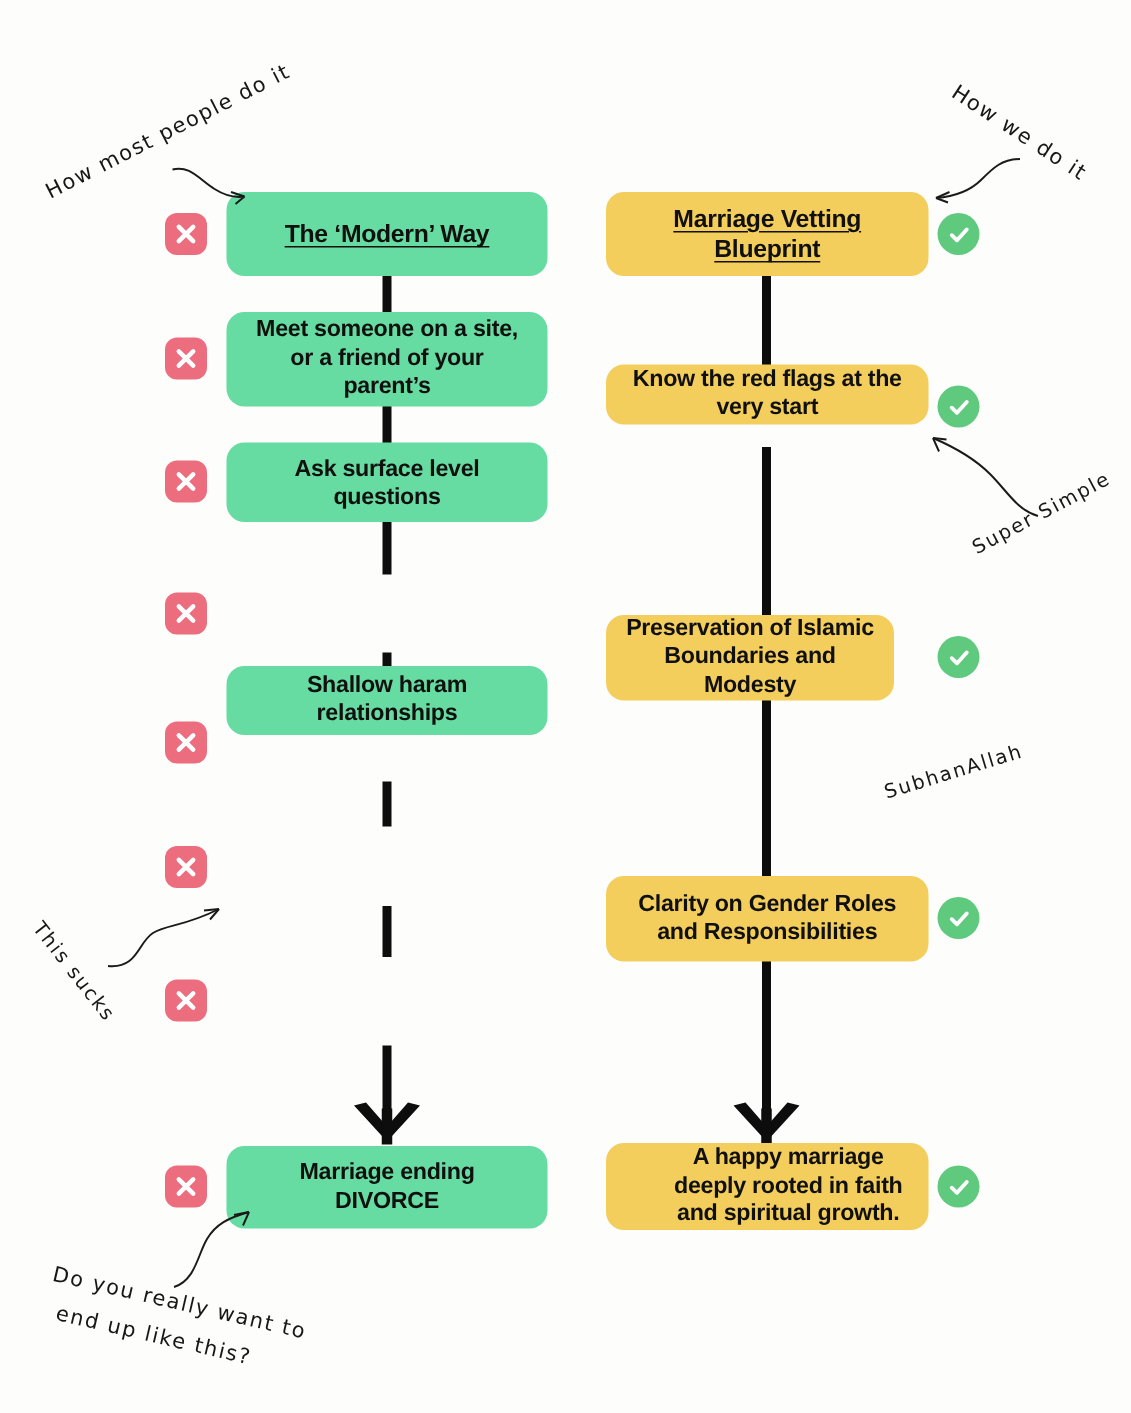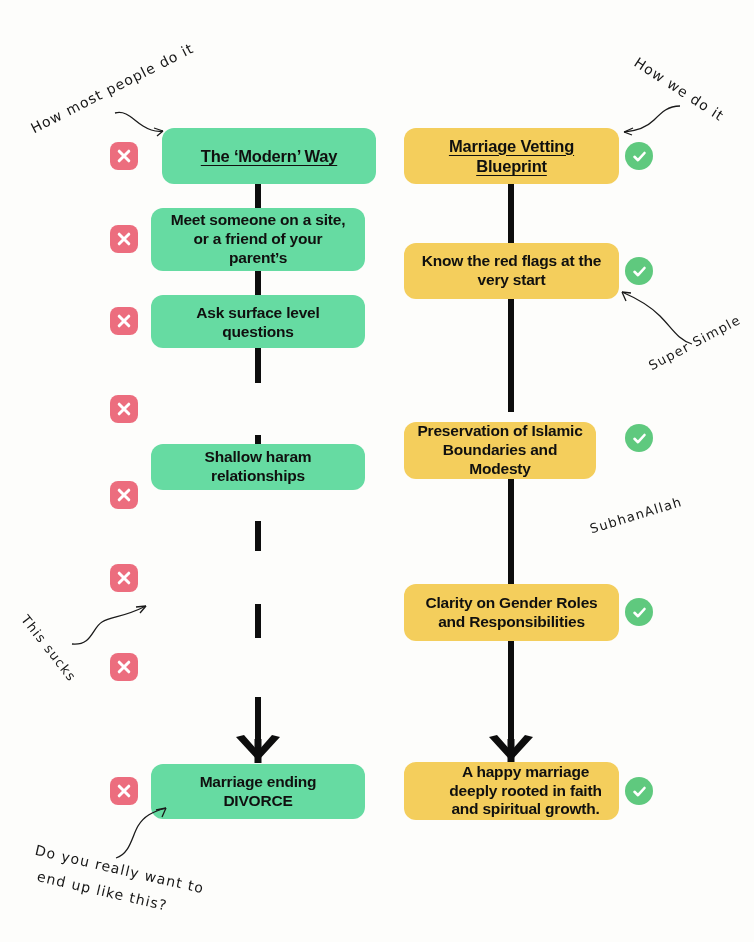--- a/index.html
+++ b/index.html
@@ -124,43 +124,43 @@
   <div class="conn" style="left:508px; top:298px; height:114px;"></div>
   <div class="conn" style="left:508px; top:466px; height:119px;"></div>
   <div class="conn" style="left:508px; top:640px; height:105px;"></div>
   <div class="squiggle" style="left:485px; top:735px;">
     <svg width="52" height="30" viewBox="0 0 52 30">
         <path d="M4 2 L26 26 L48 2 L40 0 L26 16 L12 0 Z" fill="#0d0d0d"></path>
         <path d="M26 4 L26 28" stroke="#0d0d0d" stroke-width="7"></path>
       </svg>
   </div>
 
-  <div class="node left header" style="left:151px; top:128px; width:214px; height:56px;margin-left:11px;">
+  <div class="node left header" style="left:151px; top:128px; width:214px; height:56px;">
     <span class="txt">The ‘Modern’ Way</span>
   </div>
   <div class="node left" style="left:151px; top:208px; width:214px; height:63px;">
     <span class="txt">Meet someone on a site, or a friend of your parent’s</span>
   </div>
   <div class="node left" style="left:151px; top:295px; width:214px; height:53px;align-items:flex-end;">
     <span class="txt">Ask  surface level questions</span>
   </div>
   <div class="node left" style="left:151px; top:444px; width:214px; height:46px;">
     <span class="txt">Shallow haram relationships</span>
   </div>
   <div class="node left" style="left:151px; top:764px; width:214px; height:55px;">
     <span class="txt">Marriage ending DIVORCE</span>
   </div>
 
   <div class="node right header" style="left:404px; top:128px; width:215px; height:56px;">
     <span class="txt">Marriage Vetting Blueprint</span>
   </div>
-  <div class="node right" style="left:404px; top:243px; width:215px; height:56px;">
+  <div class="node right" style="left:404px; top:243px; width:215px; height:40px;">
     <span class="txt">Know the red flags at the very start</span>
   </div>
-  <div class="node right" style="left:404px; top:410px; width:192px; height:57px;margin-top:12px;">
+  <div class="node right" style="left:404px; top:410px; width:192px; height:57px;">
     <span class="txt">Preservation of Islamic Boundaries and Modesty</span>
   </div>
   <div class="node right" style="left:404px; top:584px; width:215px; height:57px;">
     <span class="txt">Clarity on Gender Roles and Responsibilities</span>
   </div>
   <div class="node right" style="left:404px; top:762px; width:215px; height:58px;padding-left:40px;">
     <span class="txt">A happy marriage deeply rooted in faith and spiritual growth.</span>
   </div>
 
   <div class="badge-x" style="left:110px; top:142px;">

